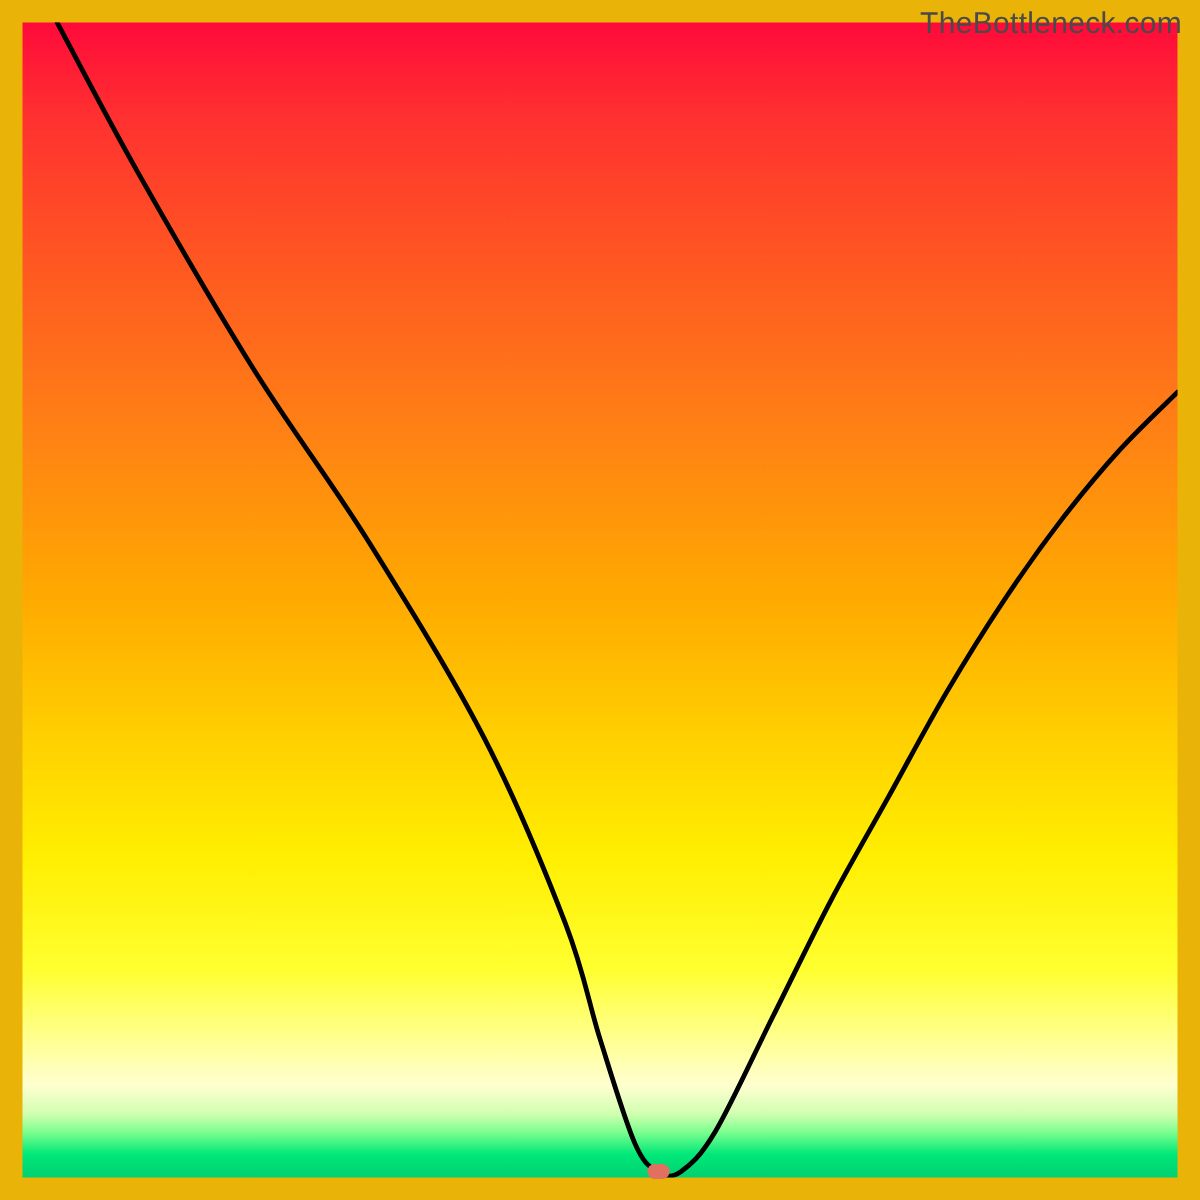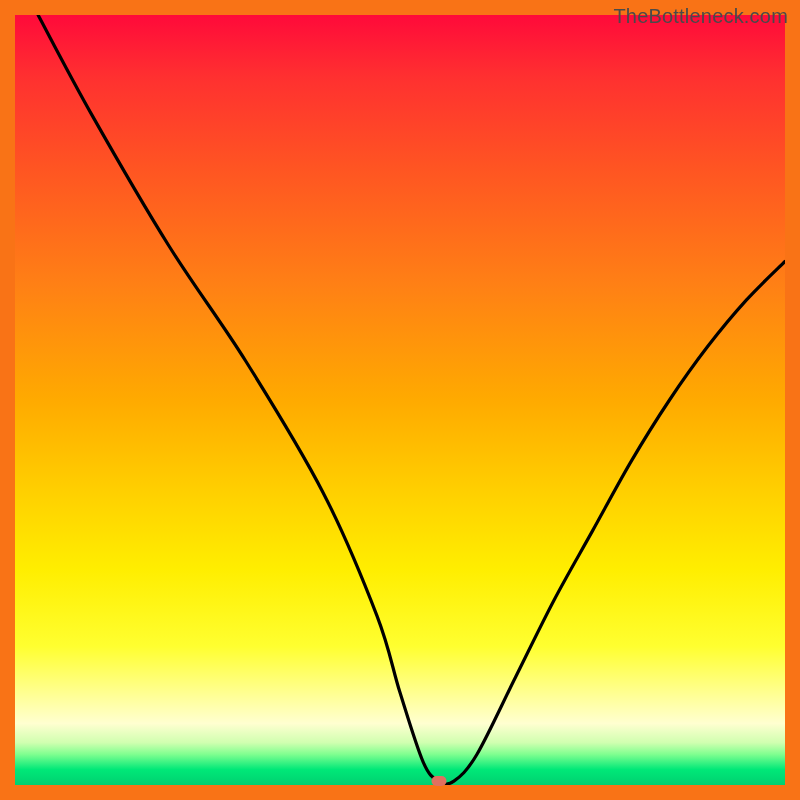--- a/index.html
+++ b/index.html
@@ -8,21 +8,21 @@
     width: 800px;
     height: 800px;
     background: #000;
     position: relative;
     font-family: Arial, sans-serif;
   }
   .container {
     width: 800px;
     height: 800px;
     position: relative;
-    background: #f97316;
+    background: #eab308;
   }
   .watermark {
     position: absolute;
     top: 5px;
     right: 12px;
     color: #4a4a4a;
     font-size: 20px;
     font-weight: 500;
     z-index: 10;
     letter-spacing: 0.2px;

